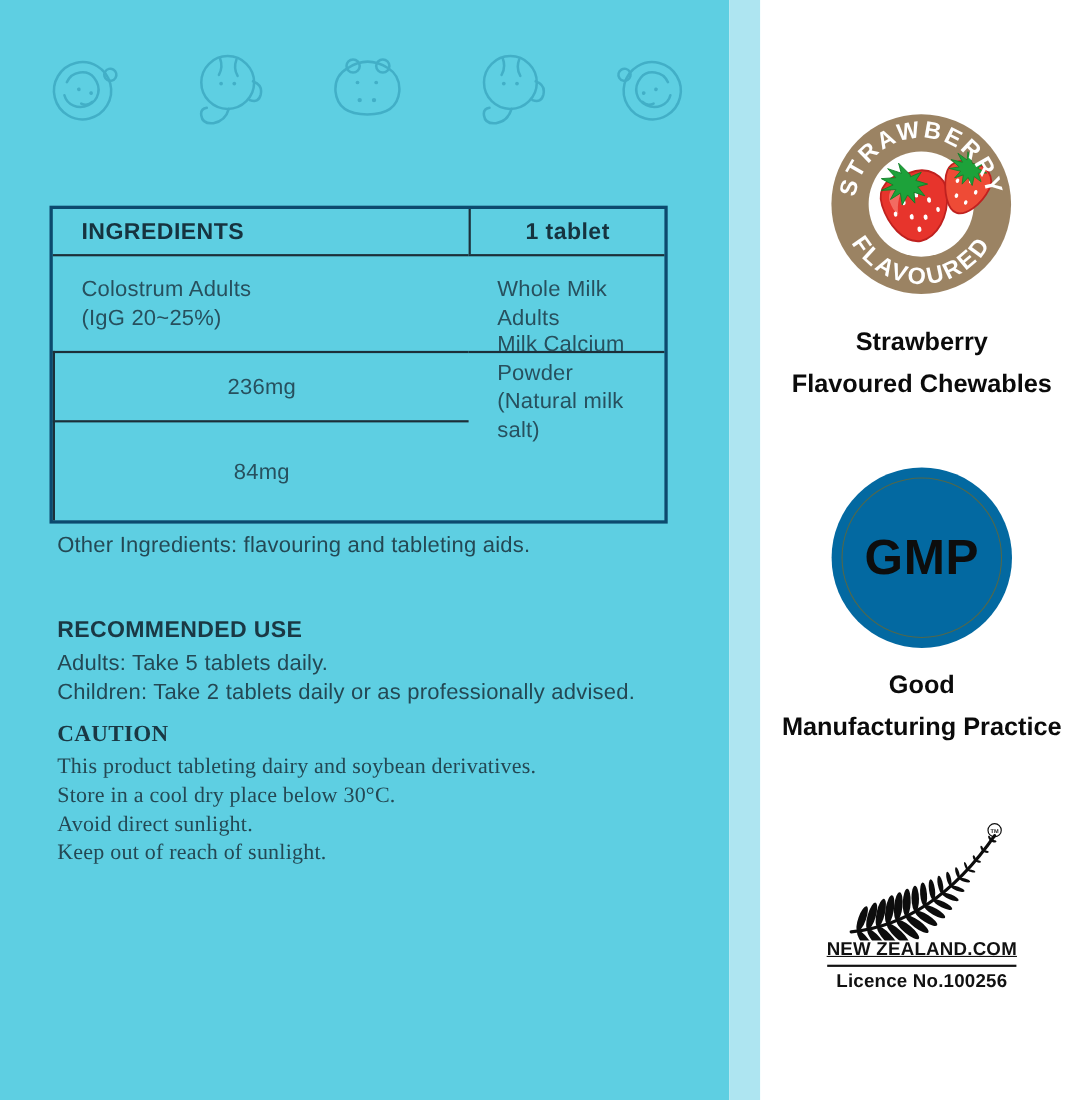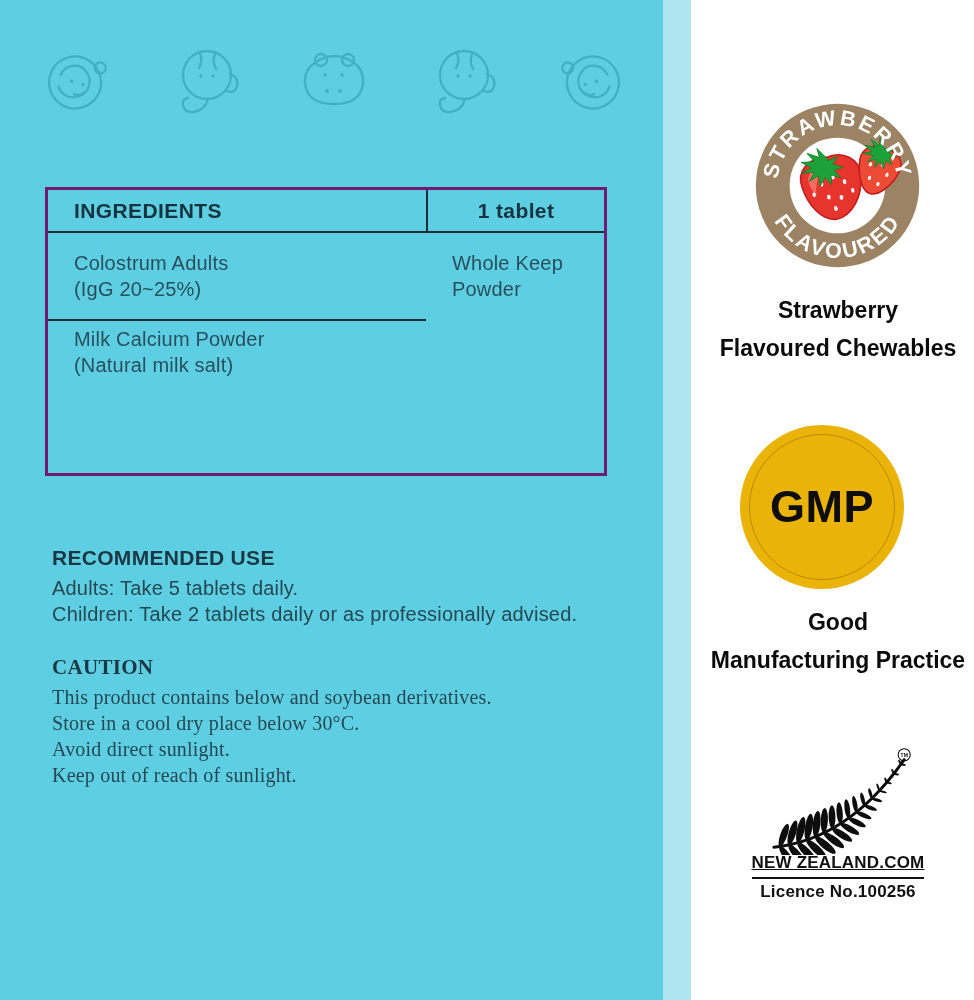--- a/index.html
+++ b/index.html
@@ -13,42 +13,42 @@
 
   .animal-row{position:absolute;left:38px;top:42px;width:592px;display:flex;justify-content:space-between;align-items:center;}
   .animal{width:78px;height:78px;opacity:.72;}
   .animal g{stroke:#38a3bd;stroke-width:2.3;fill:none;stroke-linecap:round;stroke-linejoin:round;}
   .animal .dot{fill:#38a3bd;stroke:none;}
 
   
   .ing-table{
     position:absolute;left:45px;top:187px;width:562px;box-sizing:border-box;
     display:grid;grid-template-columns:378px 1fr;grid-template-rows:41px 88px 63px 91px;
-    border:3px solid #701a75;
+    border:3px solid #0c4a6e;
   }
   .cell{box-sizing:border-box;display:flex;flex-direction:column;justify-content:center;color:#27505e;font-size:20px;letter-spacing:.2px;line-height:26px;}
   .cell.c1{padding-left:26px;padding-right:10px;}
   .cell.c2{align-items:center;text-align:center;border-left:2.5px solid #1c2f39;}
   .cell.rowline{border-top:2.5px solid #1c2f39;}
   .cell.head{font-size:21px;font-weight:700;color:#16333f;letter-spacing:.4px;}
   .cell .detail:empty{display:none;}
 
   .txt{position:absolute;left:52px;color:#244854;font-size:20px;letter-spacing:.2px;line-height:26px;}
   .sec-head{font-size:21px;font-weight:700;color:#1a3844;letter-spacing:.3px;margin-bottom:4px;}
 
   
   .rc-caption{position:absolute;left:690px;width:296px;text-align:center;color:#0b0b0b;
     font-size:23px;font-weight:700;line-height:38px;white-space:nowrap;}
 
   .berry-badge{position:absolute;left:755px;top:103px;width:165px;height:165px;}
   .berry-badge text{font-family:"Liberation Sans",sans-serif;}
   .arc-text{font-size:26px;font-weight:700;fill:#ffffff;letter-spacing:3px;text-anchor:middle;}
 
-  .gmp-badge{position:absolute;left:740px;top:425px;width:164px;height:164px;border-radius:50%;
-    background:#eab308;display:flex;align-items:center;justify-content:center;}
+  .gmp-badge{position:absolute;left:756px;top:425px;width:164px;height:164px;border-radius:50%;
+    background:#0369a1;display:flex;align-items:center;justify-content:center;}
   .gmp-badge::after{content:"";position:absolute;inset:9px;border:1.2px solid rgba(146,103,6,.55);border-radius:50%;}
   .gmp-label{font-size:45px;font-weight:800;color:#0d0d0d;letter-spacing:.5px;}
 
   .fern-svg{position:absolute;left:766px;top:746px;width:146px;height:109px;}
   .nz-block{position:absolute;left:690px;top:853px;width:296px;text-align:center;color:#111;}
   .nz-line1{display:inline-block;font-size:17px;font-weight:800;letter-spacing:.2px;
     padding-bottom:4px;border-bottom:2.5px solid #111;text-decoration:underline;}
   .nz-line2{margin-top:3px;font-size:17px;font-weight:700;letter-spacing:.2px;}
 </style>
 </head>
@@ -117,40 +117,43 @@
     <div class="ing-table">
       <div class="cell c1 head">INGREDIENTS</div>
       <div class="cell c2 head">1 tablet</div>
 
       <div class="cell c1 rowline">
         <div>Colostrum Adults</div>
         <div class="detail">(IgG 20~25%)</div>
       </div>
 
       <div class="cell c1 rowline">
-        <div>Whole Keep Powder</div>
+        <div>Whole Milk Adults</div>
 
       </div>
+      <div class="cell c2 rowline">236mg</div>
 
       <div class="cell c1 rowline">
         <div>Milk Calcium Powder</div>
         <div class="detail">(Natural milk salt)</div>
       </div>
-    </div>
-
-
-    <div class="txt" style="top:545px;">
+      <div class="cell c2 rowline">84mg</div>
+    </div>
+
+    <div class="txt" style="top:483px;">Other Ingredients: flavouring and tableting aids.</div>
+
+    <div class="txt" style="top:560px;">
       <div class="sec-head">RECOMMENDED USE</div>
       <div>Adults: Take 5 tablets daily.</div>
       <div>Children: Take 2 tablets daily or as professionally advised.</div>
     </div>
 
     <div class="txt" style="top:654px;font-family:Liberation Serif, serif;">
       <div class="sec-head">CAUTION</div>
-      <div>This product contains below and soybean derivatives.</div>
+      <div>This product tableting dairy and soybean derivatives.</div>
       <div>Store in a cool dry place below 30°C.</div>
       <div>Avoid direct sunlight.</div>
       <div>Keep out of reach of sunlight.</div>
     </div>
   </div>
 
   <div class="edge-strip"></div>
 
   <svg class="berry-badge" viewBox="0 0 200 200">
     <circle cx="100" cy="100" r="99" fill="#9b8363"></circle>

